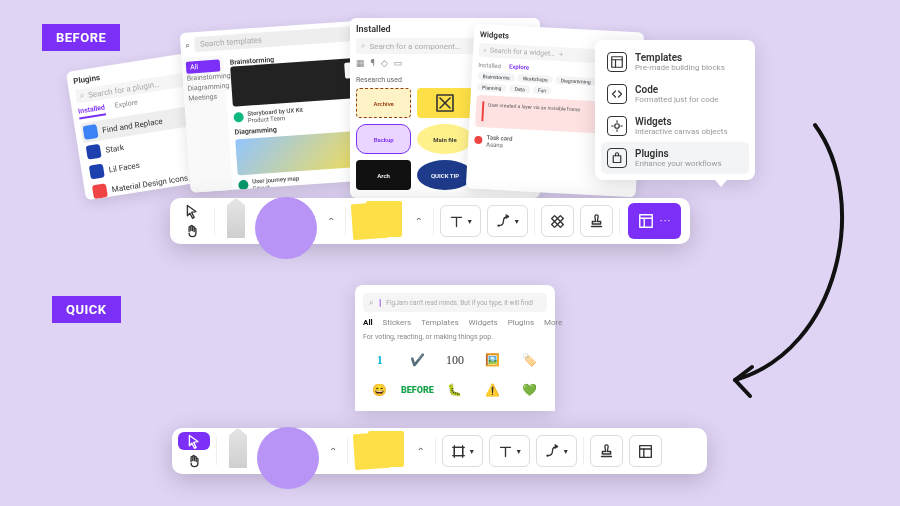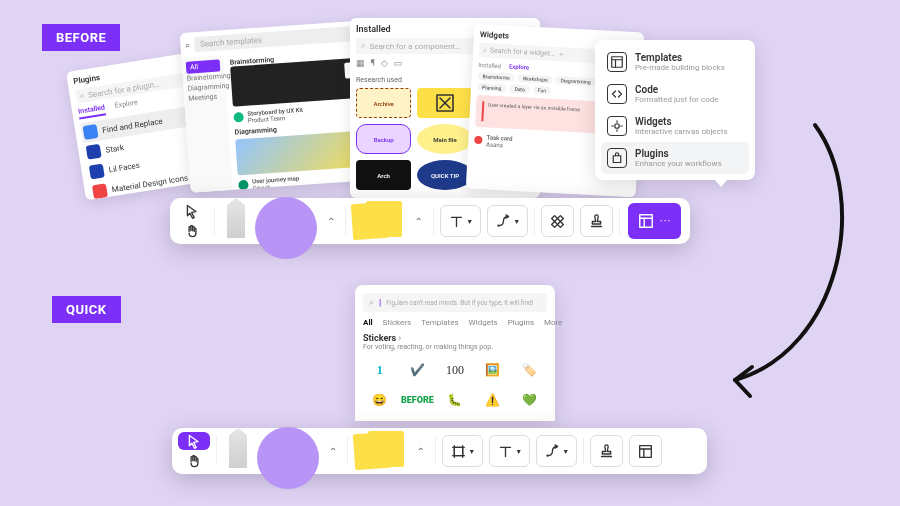--- a/index.html
+++ b/index.html
@@ -442,21 +442,20 @@
       <span style="font-size:6.5px;">FigJam can't read minds. But if you type, it will find!</span>
     </div>
     <div class="pa-tabs">
       <span class="a">All</span>
       <span>Stickers</span>
       <span>Templates</span>
       <span>Widgets</span>
       <span>Plugins</span>
       <span>More</span>
     </div>
-    <div class="pa-head"><span>Stickers</span> <span style="color:#999;">›</span></div>
     <div class="pa-sub">For voting, reacting, or making things pop.</div>
     <div class="pa-grid">
       <div class="stk" style="color:#06b6d4;font-family:cursive;font-weight:700;">1</div>
       <div class="stk">✔️</div>
       <div class="stk" style="font-family:cursive;">100</div>
       <div class="stk">🖼️</div>
       <div class="stk">🏷️</div>
       <div class="stk">😄</div>
       <div class="stk" style="color:#16a34a;font-weight:900;font-size:9px;">BEFORE</div>
       <div class="stk">🐛</div>

